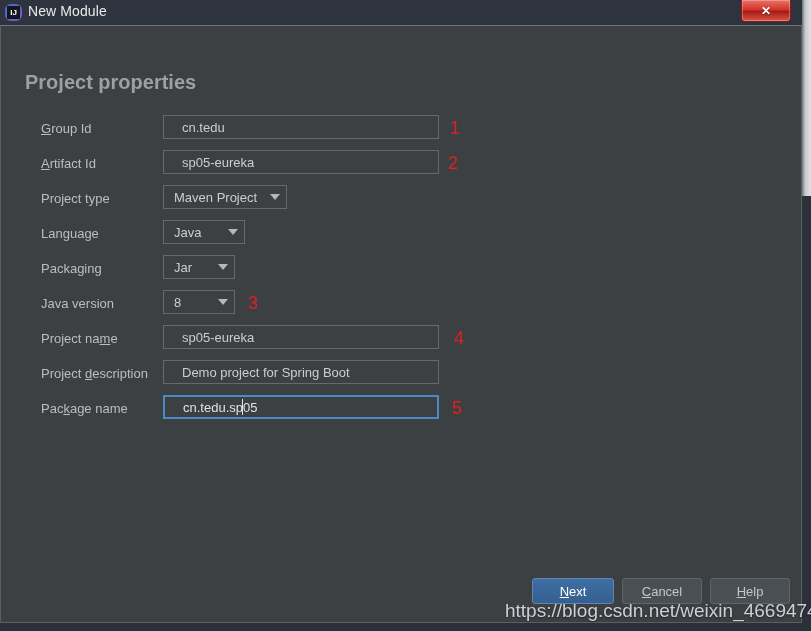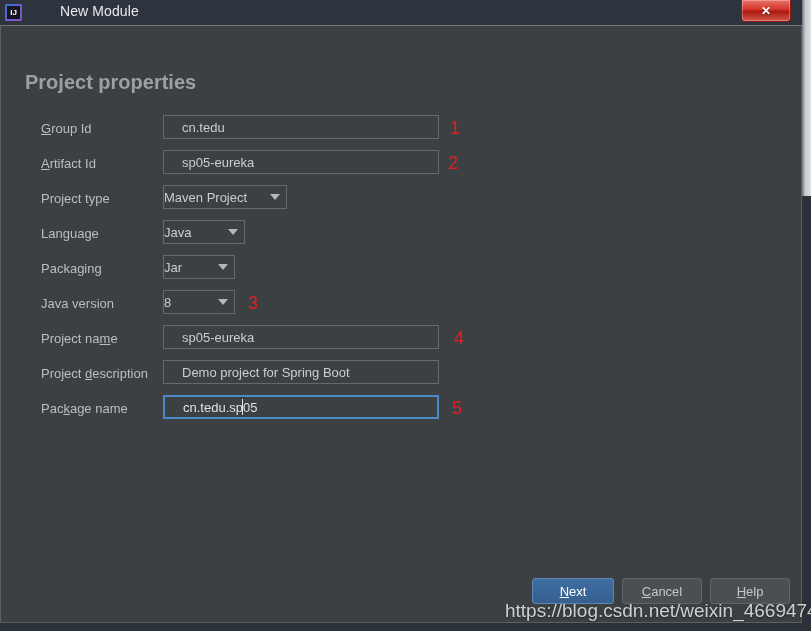--- a/index.html
+++ b/index.html
@@ -78,41 +78,40 @@
     flex: 0 0 auto;
   }
   .title-icon {
     position: absolute;
     left: 5px; top: 4px;
     width: 17px; height: 17px;
     background: linear-gradient(135deg, #3b6fd4 0%, #8a4fc4 100%);
     display: flex;
     align-items: center;
     justify-content: center;
-    border-radius: 1px;
+    border-radius: 6px;
   }
   .title-icon .inner {
     width: 13px; height: 13px;
     background: #14171b;
     color: #ffffff;
     font-size: 8px;
     font-weight: bold;
     line-height: 13px;
     text-align: center;
     font-family: "Liberation Sans", sans-serif;
   }
   .title-text {
     position: absolute;
     left: 28px;
     top: 3px;
     color: #e8eaec;
     font-size: 14px;
     letter-spacing: .1px;
     white-space: nowrap;
-    margin-left: 32px;
   }
   .close-button {
     position: absolute;
     right: 11px; top: 0px;
     width: 48px; height: 21px;
     border-radius: 0 0 4px 4px;
     background: linear-gradient(to bottom, #e8736a 0%, #d5342a 45%, #a81b12 55%, #d3564b 100%);
     border: 1px solid #8d1a12;
     border-top: none;
     box-shadow: inset 0 0 0 1px rgba(255,255,255,.28);
@@ -201,21 +200,21 @@
     left: 146px;
     top: 0px;
     height: 24px;
     box-sizing: border-box;
     background: #3c4043;
     border: 1px solid #64696d;
     color: #c9ced3;
     font-size: 13px;
     display: flex;
     align-items: center;
-    padding-left: 0;
+    padding-left: 10px;
     padding-right: 6px;
   }
   .combo .combo-value { flex: 1 1 auto; white-space: nowrap; }
   .combo .arrow {
     width: 0; height: 0;
     margin-left: 10px;
     border-left: 5px solid transparent;
     border-right: 5px solid transparent;
     border-top: 6px solid #b3b8bd;
   }

